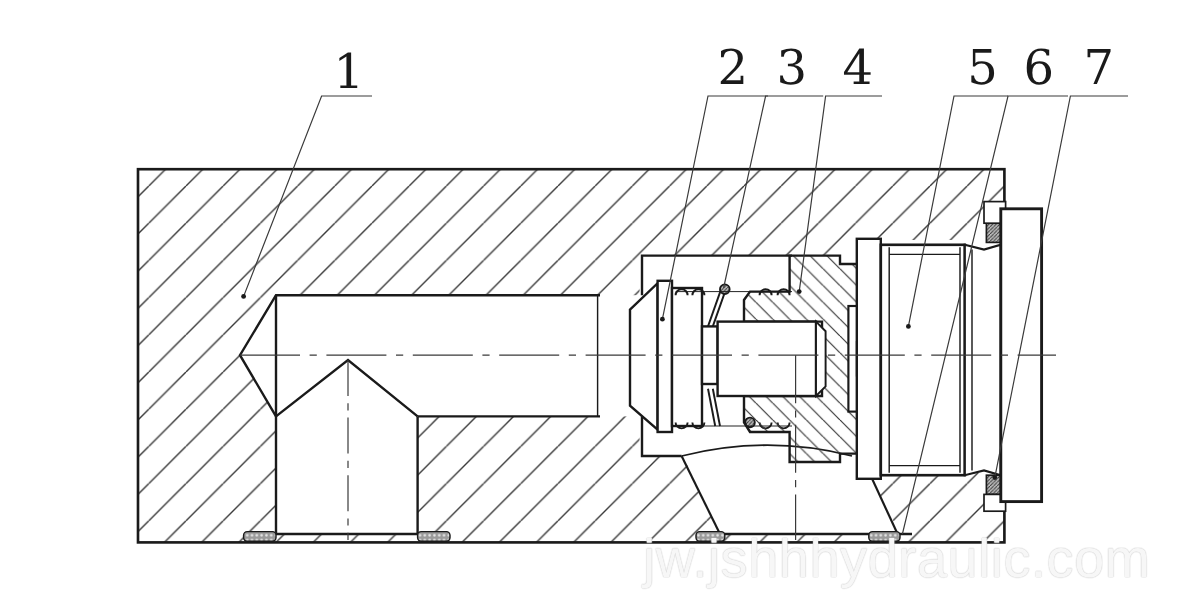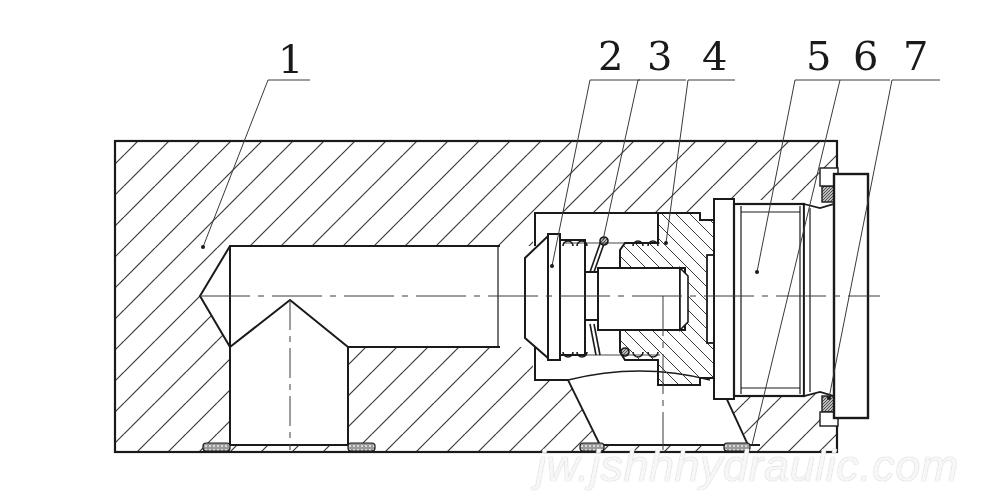--- a/index.html
+++ b/index.html
@@ -1,19 +1,19 @@
 <!DOCTYPE html>
 <html><head>
 <meta charset="utf-8">
 <style>
   html, body { margin: 0; padding: 0; background: #ffffff; }
   body { width: 1000px; height: 499px; overflow: hidden; position: relative; font-family: "Liberation Serif", serif; }
   #drawing { position: absolute; left: 0; top: 0; width: 1000px; height: 499px; }
   .callout-num { font-family: "DejaVu Serif", "Liberation Serif", serif; font-size: 40px; fill: #1a1a1a; }
-  .watermark { position: absolute; left: 536px; top: 440px; font-family: "Liberation Sans", sans-serif; font-size: 45px; color: rgba(255,255,255,0.85); text-shadow: 0 0 1px #c8c8c8, 0 0 1px #c8c8c8; letter-spacing: 0.5px; pointer-events: none; font-style: italic; }
+  .watermark { position: absolute; left: 536px; top: 440px; font-family: "Liberation Sans", sans-serif; font-size: 45px; color: rgba(255,255,255,0.85); text-shadow: 0 0 1px #c8c8c8, 0 0 1px #c8c8c8; letter-spacing: 0.5px; pointer-events: none; }
 </style>
 </head>
 <body>
 
 <svg id="drawing" viewBox="0 0 1000 499" xmlns="http://www.w3.org/2000/svg">
   <defs>
     <pattern id="hatch" patternUnits="userSpaceOnUse" width="31" height="31" patternTransform="rotate(0)">
       <line x1="0" y1="31" x2="31" y2="0" stroke="#3a3a3a" stroke-width="1.2"></line>
       <line x1="-31" y1="31" x2="0" y2="0" stroke="#3a3a3a" stroke-width="1.2"></line>
       <line x1="31" y1="31" x2="62" y2="0" stroke="#3a3a3a" stroke-width="1.2"></line>

